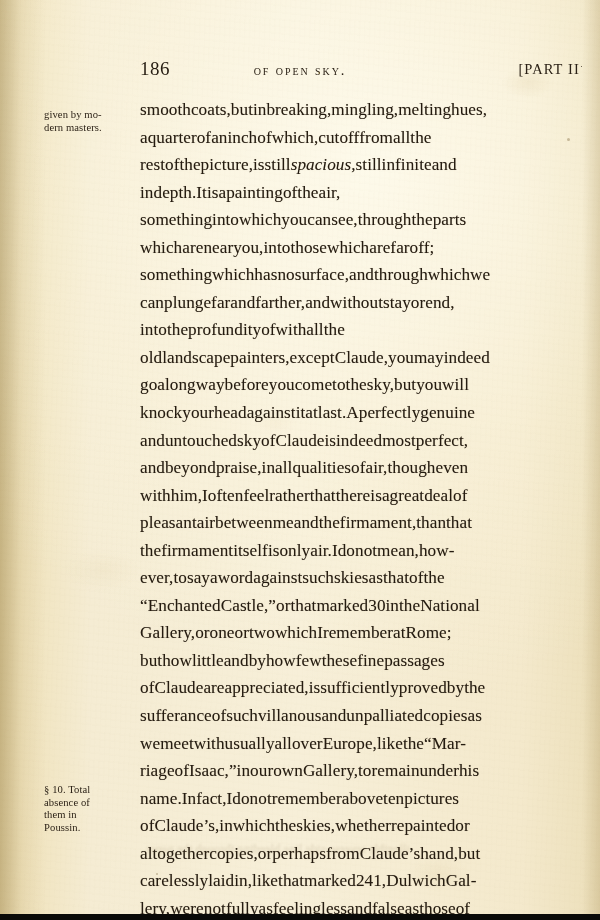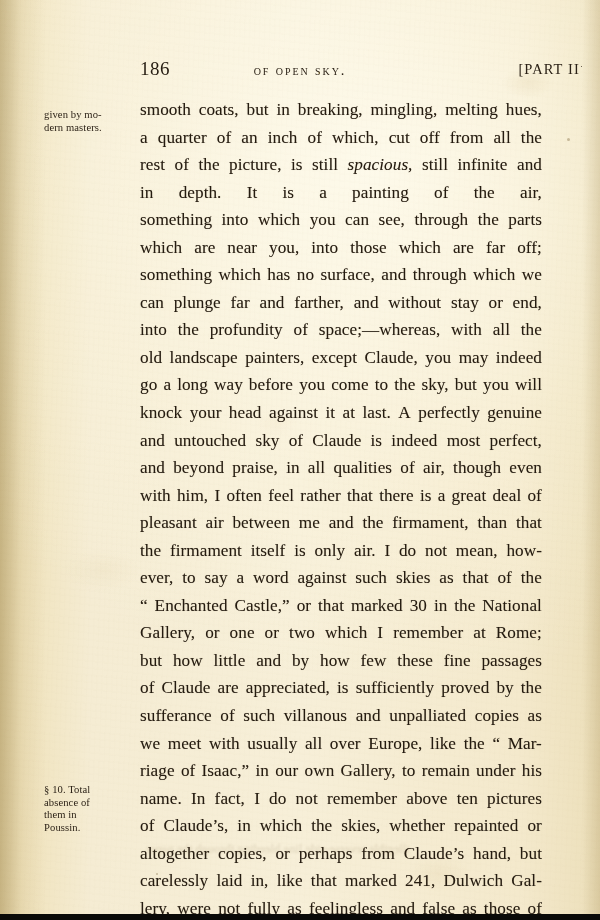--- a/index.html
+++ b/index.html
@@ -169,21 +169,20 @@
     font-size: 17.2px;
     line-height: 27.55px;
     height: 27.55px;
     letter-spacing: 0.05px;
     color: #241b10;
     white-space: nowrap;
     text-shadow: 0 0 0.7px rgba(60,42,20,0.30);
   }
   .body-line.just {
     display: flex;
-    justify-content: space-between;
     white-space: normal;
   }
   .body-line.just > span { display: inline-block; }
   .body-line i { font-style: italic; margin-top: 48px; }
 
   
   .showthrough {
     position: absolute;
     left: 146px;
     top: 842px;
@@ -328,21 +327,20 @@
         <span>without</span>
         <span>stay</span>
         <span>or</span>
         <span>end,</span>
       </div>
       <div class="body-line just">
         <span>into</span>
         <span>the</span>
         <span>profundity</span>
         <span>of</span>
-        <span>space;—whereas,</span>
         <span>with</span>
         <span>all</span>
         <span>the</span>
       </div>
       <div class="body-line just">
         <span>old</span>
         <span>landscape</span>
         <span>painters,</span>
         <span>except</span>
         <span>Claude,</span>

